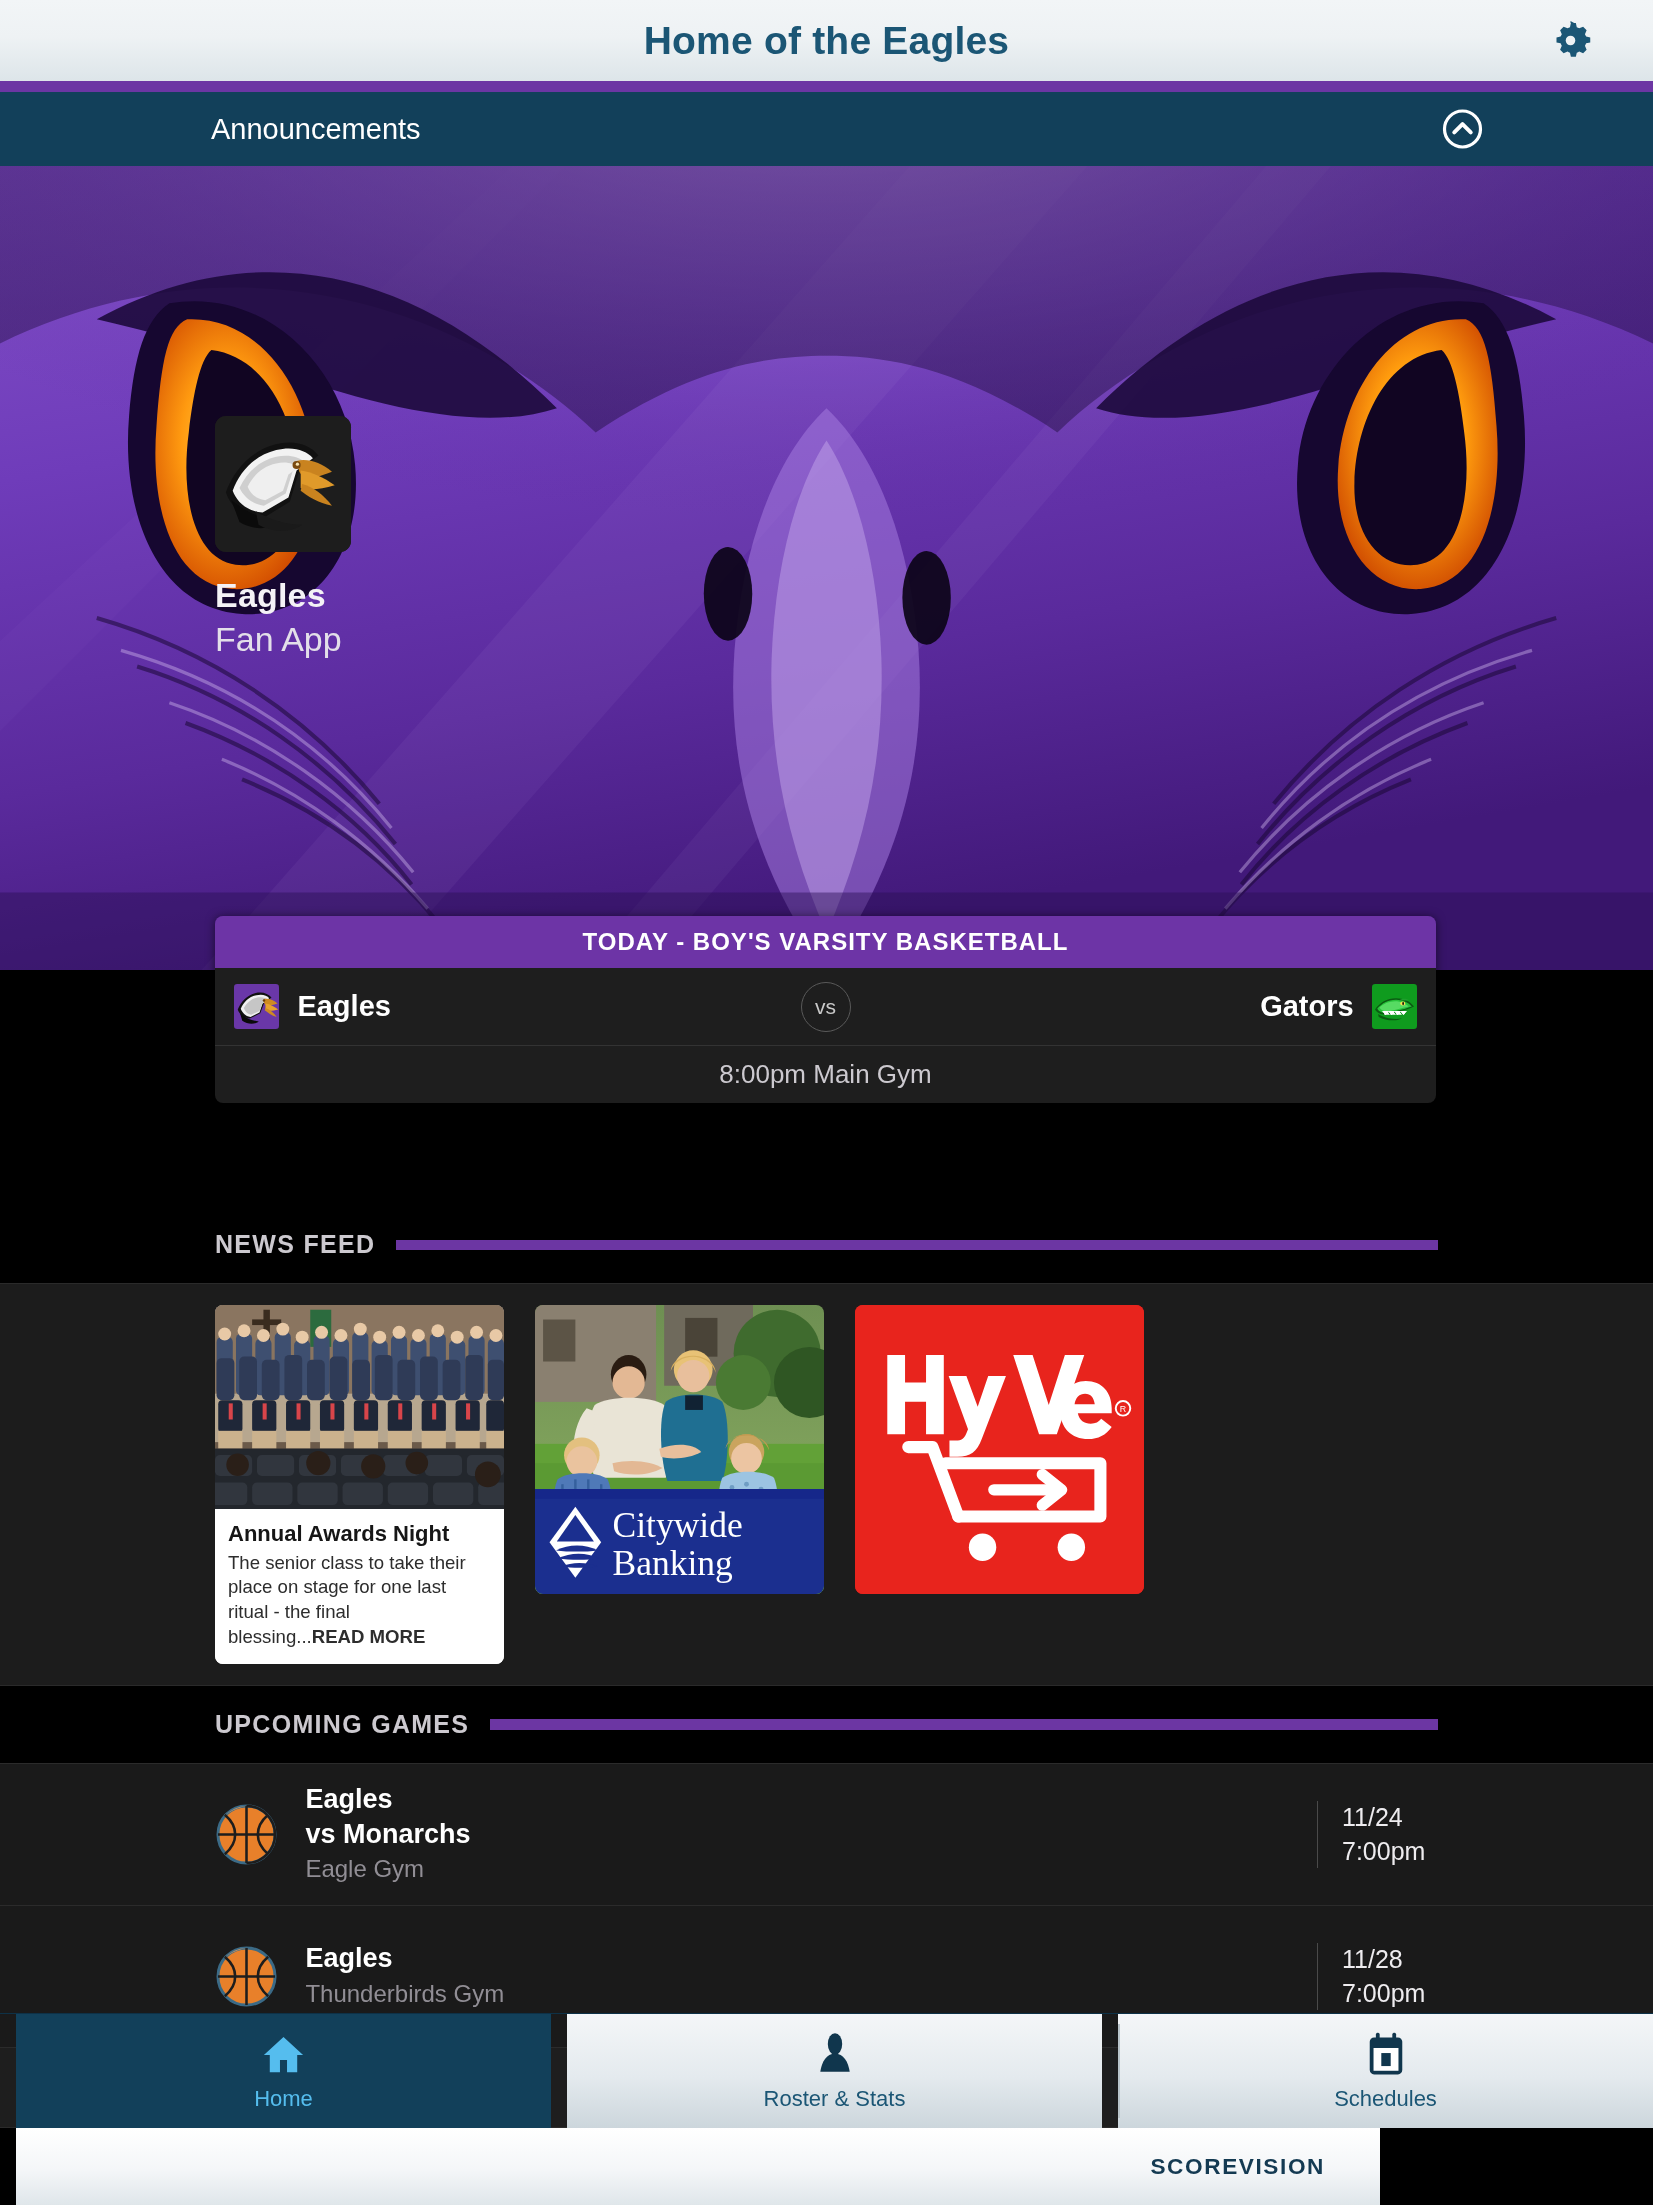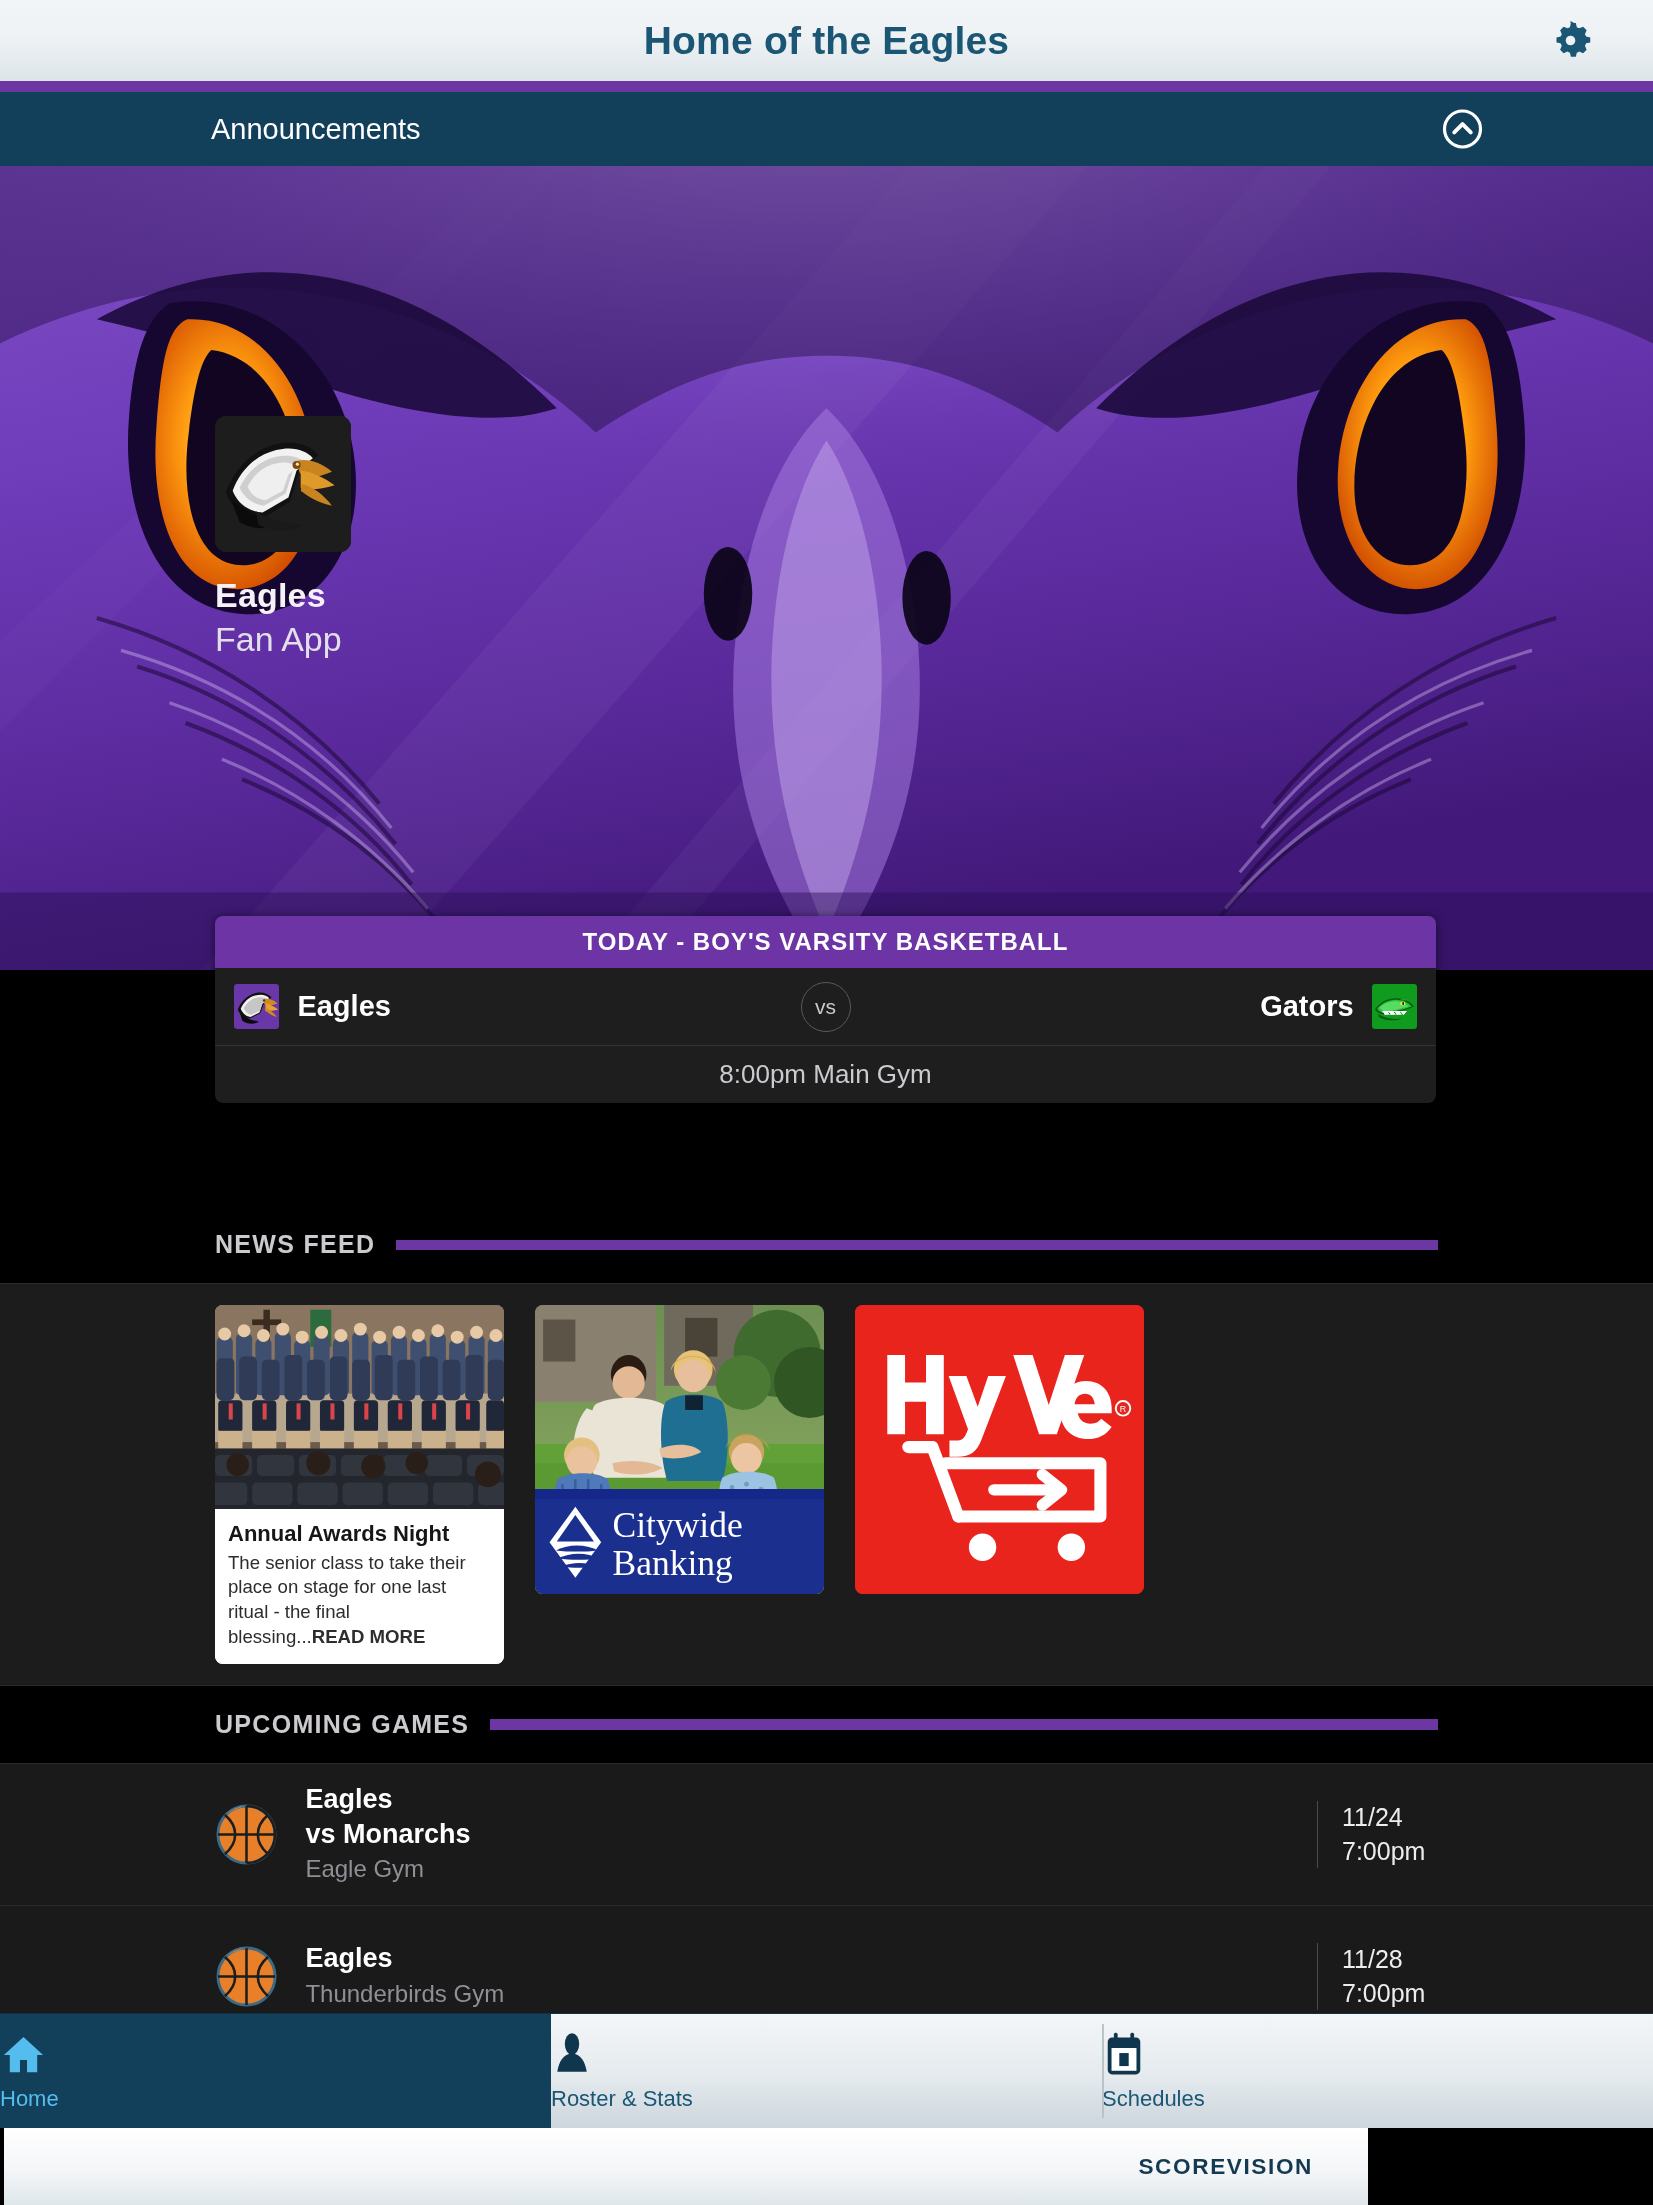--- a/index.html
+++ b/index.html
@@ -279,39 +279,40 @@
     position: absolute;
     left: 0; bottom: 77px;
     width: 1653px;
     height: 115px;
     display: flex;
     border-top: 1.6px solid #0d3147;
   }
   .tab {
     flex: 1 1 0;
     display: flex; flex-direction: column;
-    justify-content: center;
+    align-items: center; justify-content: center;
     gap: 8px;
     cursor: pointer;
     position: relative;
+    margin-left: 16px;
   }
   .tab.active { background: #12405a; }
   .tab.inactive { background: linear-gradient(to bottom, #f4f6f8 0%, #e4eaee 55%, #ccd6dc 100%); }
   .tab.inactive + .tab.inactive::before {
     content: ""; position: absolute; left: 0; top: 9.7px; bottom: 9.7px; width: 1.6px; background: #b9c4ca;
   }
   .tab .ic { height: 47px; display: flex; align-items: flex-end; }
   .tab .ic svg { display: block; }
   .tab .lbl { font-size: 22px; }
   .tab.active .lbl { color: #55bdee; }
   .tab.inactive .lbl { color: #1b5675; }
 
   .footerbar {
     position: absolute;
-    left: 4px; bottom: 0; width: 1364px; height: 77px;
+    left: 16px; bottom: 0; width: 1364px; height: 77px;
     background: linear-gradient(to bottom, #ffffff 0%, #f4f6f8 55%, #dfe6ea 100%);
     display: flex; align-items: center; justify-content: flex-end;
     padding-right: 55px;
   }
   .footerbar span {
     font-size: 22.6px; font-weight: bold; color: #143a52; letter-spacing: 1.6px;
   }
 </style>
 </head>
 <body>

